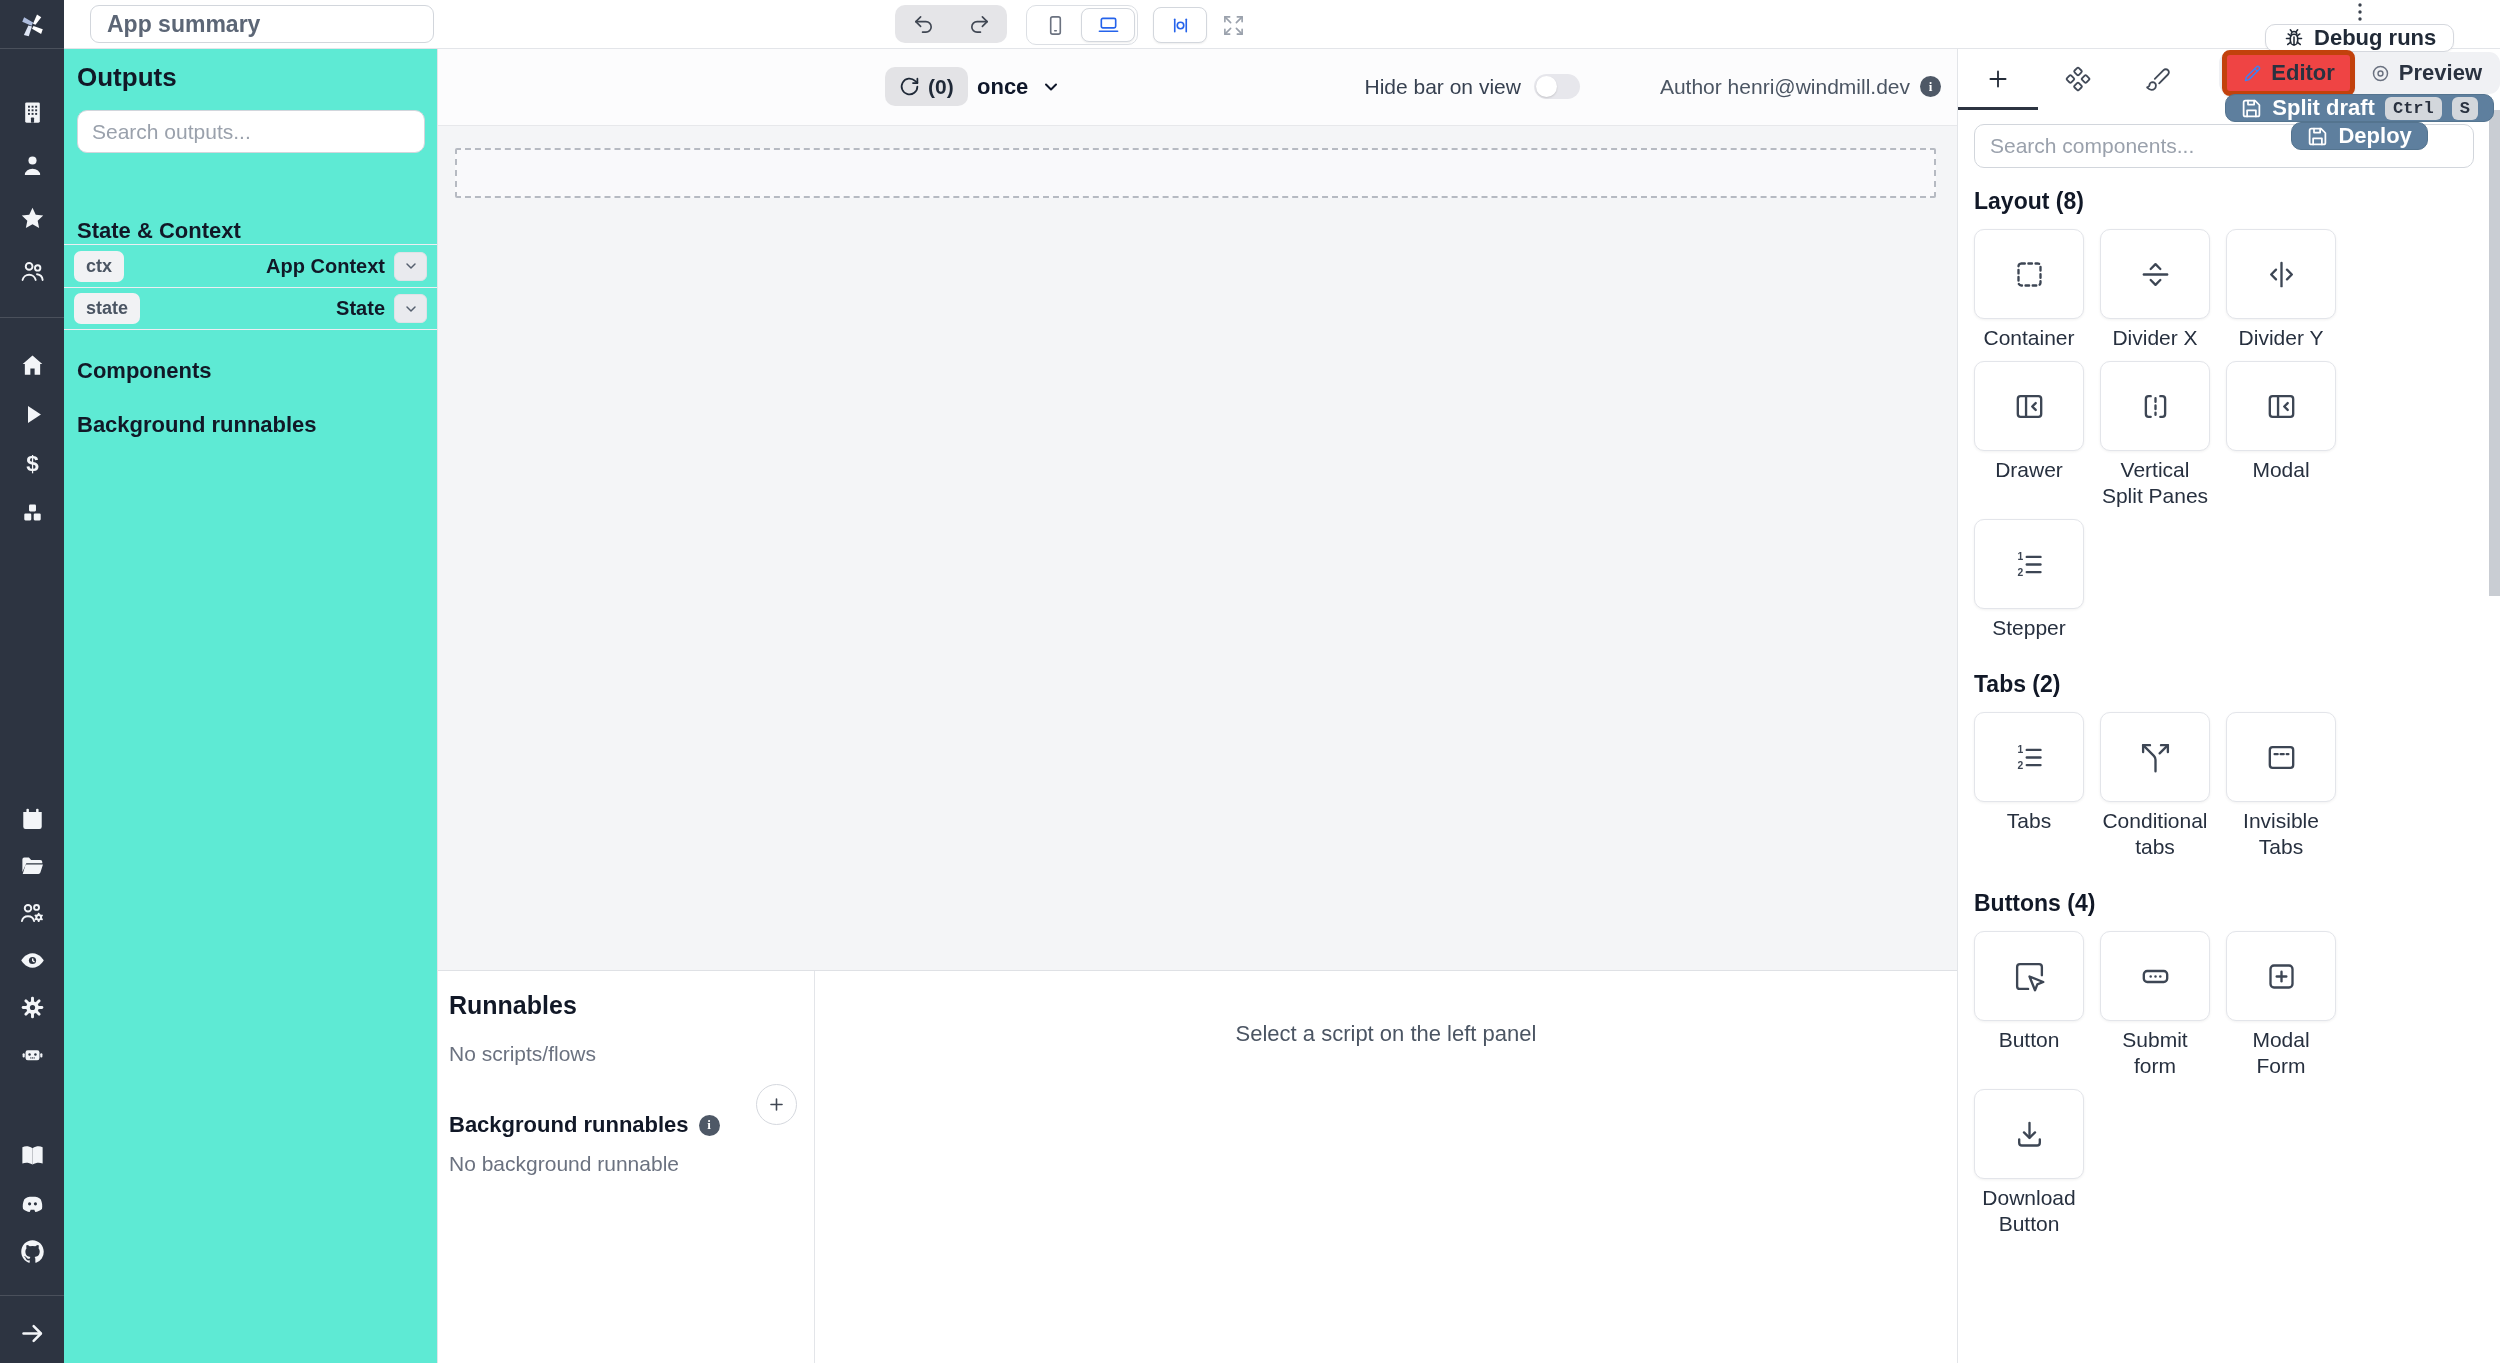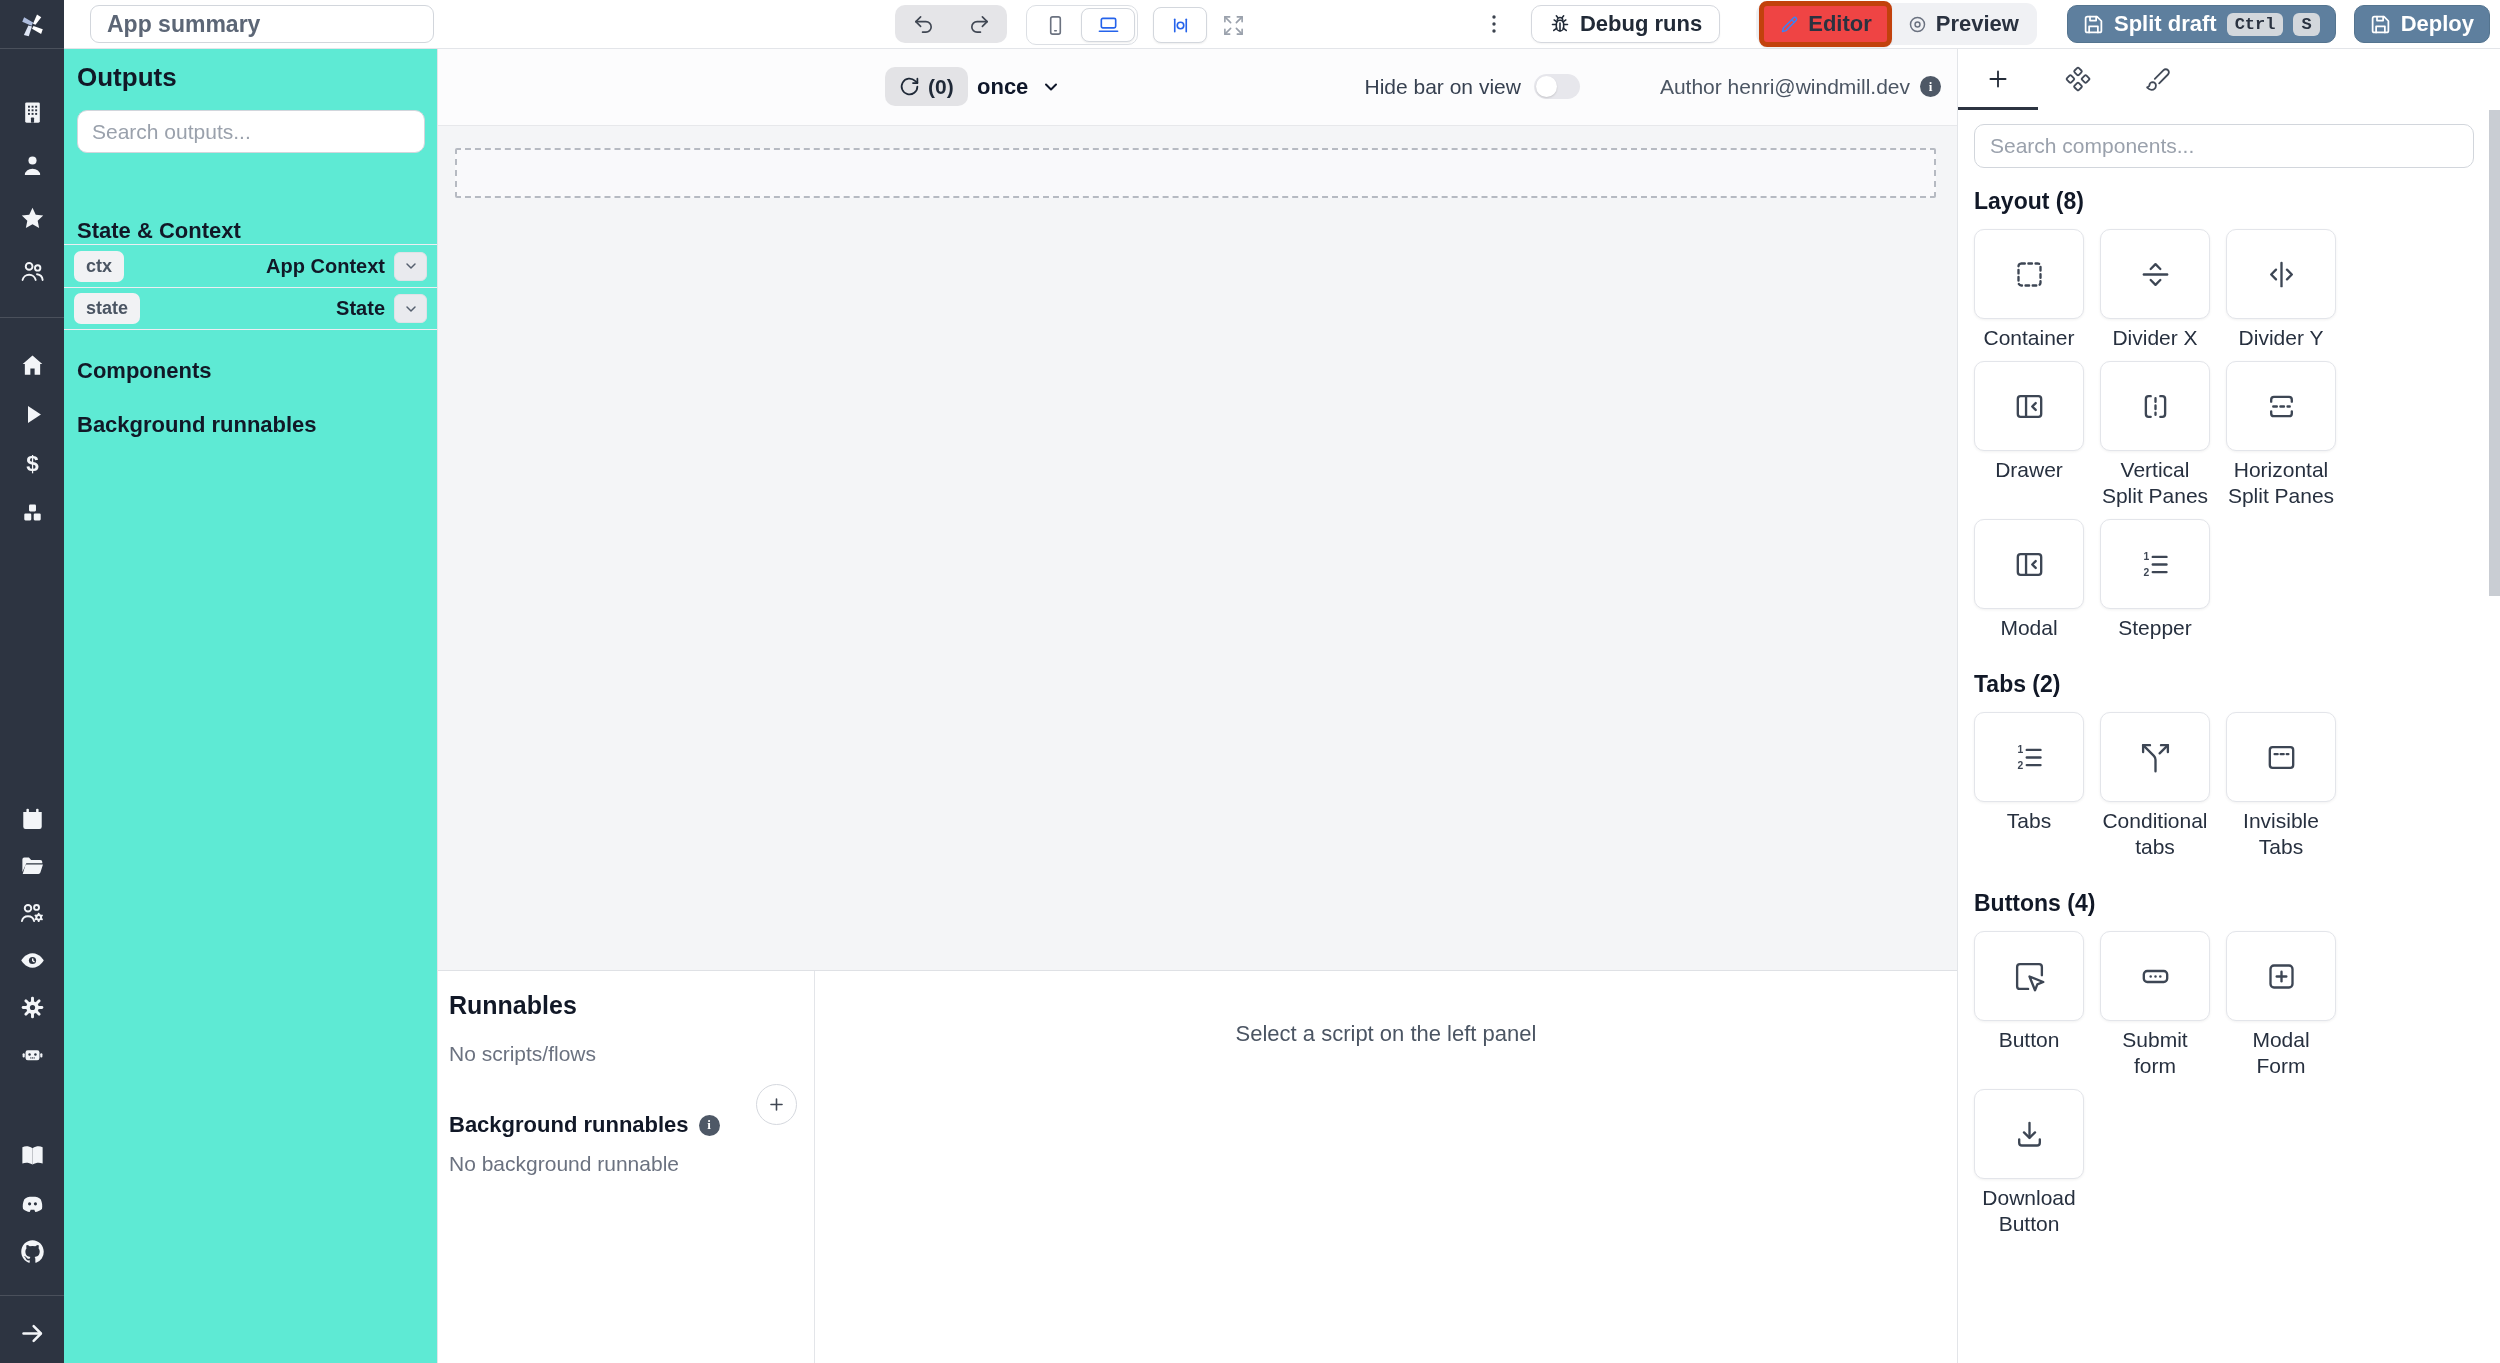--- a/index.html
+++ b/index.html
@@ -17,21 +17,21 @@
   .gA .rail-btn{height:53px;} .gB .rail-btn{height:49px;} .gC .rail-btn{height:47px;} .gD .rail-btn{height:48px;}
   
   .topbar{position:absolute;left:64px;top:0;width:2436px;height:48px;background:#fff;border-bottom:1px solid #e3e5e9;z-index:4;}
   .summary-input{position:absolute;left:26px;top:5px;width:310px;height:36px;border:1px solid #d2d6dc;border-radius:9px;
     padding:0 16px;font-family:"Liberation Sans",sans-serif;font-size:23px;font-weight:700;color:#5c6676;background:#fff;outline:none;}
   .tb-group-gray{position:absolute;top:5px;height:38px;background:#e5e5e8;border-radius:10px;display:flex;align-items:center;}
   .tb-icon-btn{width:56px;height:38px;display:flex;align-items:center;justify-content:center;color:#3f4652;cursor:pointer;}
   .tb-icon-btn svg{width:23px;height:23px;}
   .tb-group-line{position:absolute;top:5px;height:38px;background:#fff;border:1px solid #dcdfe4;border-radius:10px;display:flex;align-items:center;padding:0 2px;}
   .sel-chip{background:#fff;border:1px solid #d3d7dd;border-radius:8px;box-shadow:0 1px 2px rgba(0,0,0,.07);}
-  .tb-right{position:absolute;right:0;top:0;height:48px;display:flex;align-items:center;}
+  .tb-right{position:absolute;right:0;top:0;height:48px;display:flex;align-items:center;flex-direction:column;}
   .kebab{width:40px;height:40px;display:flex;align-items:center;justify-content:center;color:#3b424e;cursor:pointer;}
   .btn-outline{height:38px;display:flex;align-items:center;gap:9px;background:#fff;border:1px solid #d5d8de;border-radius:10px;
     padding:0 17px;font-size:22px;font-weight:600;color:#212a37;cursor:pointer;box-shadow:0 1px 2px rgba(0,0,0,.05);}
   .btn-outline svg{width:22px;height:22px;}
   .seg{height:42px;background:#f0f1f4;border-radius:11px;display:flex;align-items:center;padding:0 3px;}
   .seg-btn{height:36px;display:flex;align-items:center;gap:8px;padding:0 15px;border-radius:8px;font-size:22px;font-weight:600;color:#2a3240;cursor:pointer;}
   .seg-btn.active{background:#ef4444;border:5px solid #c2410c;box-shadow:0 1px 2px rgba(0,0,0,.08);justify-content:space-between;}
   .seg-btn svg{width:21px;height:21px;}
   .btn-blue{height:38px;display:flex;align-items:center;gap:10px;background:#5e7f9e;border:1px solid #54748f;border-radius:10px;
     padding:0 15px;font-size:22px;font-weight:700;color:#fff;cursor:pointer;}
@@ -710,28 +710,20 @@
             <div class="comp-card">
               <svg class="oln">
                 <use href="#i-split-panes-vertical"></use>
               </svg>
             </div>
             <div class="comp-label">Vertical Split Panes</div>
           </div>
           <div class="comp-item">
             <div class="comp-card">
               <svg class="oln">
-                <use href="#i-split-panes-horizontal"></use>
-              </svg>
-            </div>
-            <div class="comp-label">Horizontal Split Panes</div>
-          </div>
-          <div class="comp-item">
-            <div class="comp-card">
-              <svg class="oln">
                 <use href="#i-panel-left-close"></use>
               </svg>
             </div>
             <div class="comp-label">Modal</div>
           </div>
           <div class="comp-item">
             <div class="comp-card">
               <svg class="oln">
                 <use href="#i-list-ordered"></use>
               </svg>

